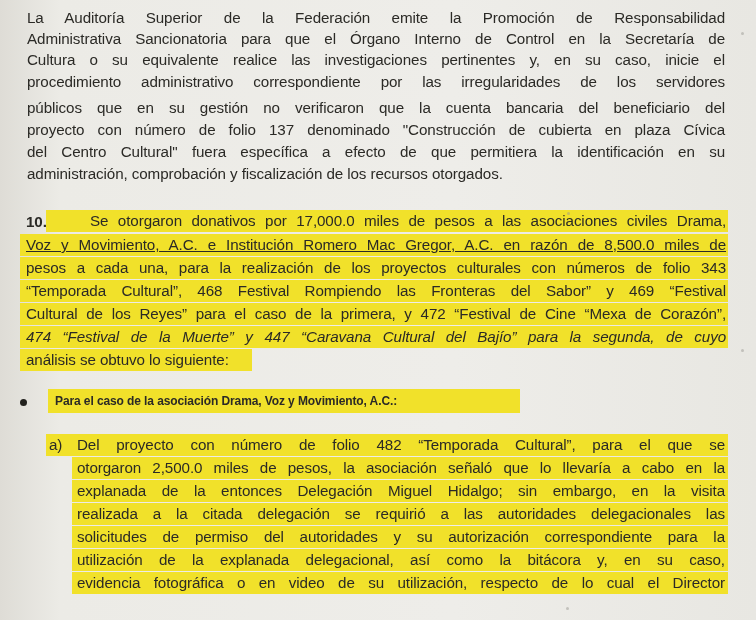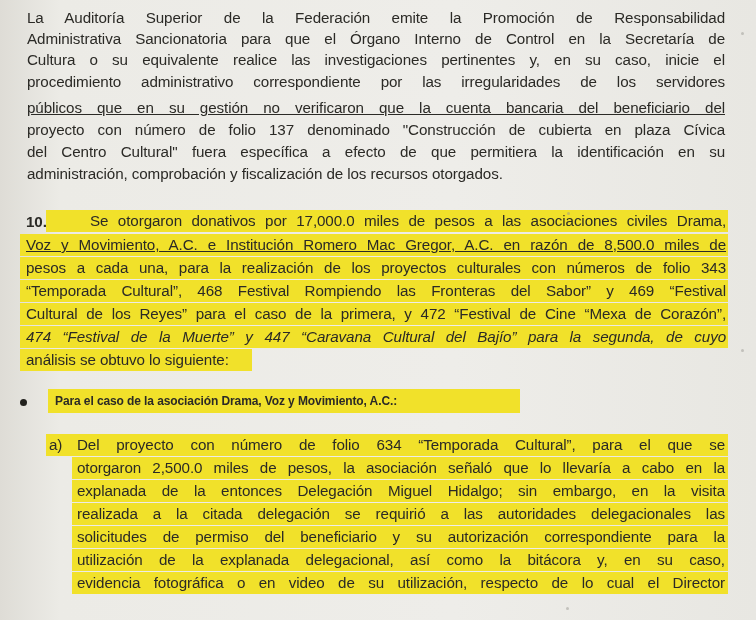--- a/index.html
+++ b/index.html
@@ -32,21 +32,21 @@
 </head>
 <body>
 
 <div class="page">
 
   <div>
     <div class="line just" style="left:27px; top:7px; width:698px;">La Auditoría Superior de la Federación emite la Promoción de Responsabilidad</div>
     <div class="line just" style="left:27px; top:28px; width:698px;">Administrativa Sancionatoria para que el Órgano Interno de Control en la Secretaría de</div>
     <div class="line just" style="left:27px; top:49px; width:698px;">Cultura o su equivalente realice las investigaciones pertinentes y, en su caso, inicie el</div>
     <div class="line just" style="left:27px; top:71px; width:698px;">procedimiento administrativo correspondiente por las irregularidades de los servidores</div>
-    <div class="line just" style="left:27px; top:97px; width:698px;text-decoration:underline;">públicos que en su gestión no verificaron que la cuenta bancaria del beneficiario del</div>
+    <div class="line just" style="left:27px; top:97px; width:698px;">públicos que en su gestión no verificaron que la cuenta bancaria del beneficiario del</div>
     <div class="line just" style="left:27px; top:119px; width:698px;">proyecto con número de folio 137 denominado "Construcción de cubierta en plaza Cívica</div>
     <div class="line just" style="left:27px; top:141px; width:698px;">del Centro Cultural" fuera específica a efecto de  que permitiera la identificación en su</div>
     <div class="line" style="left:27px; top:163px;">administración, comprobación y fiscalización de los recursos otorgados.</div>
   </div>
 
   <div>
     <div class="line num" style="left:26px; top:211px;">10.</div>
     <div class="line hl" style="left:46px; top:209px; width:682px; height:22px;"></div>
     <div class="line just" style="left:90px; top:210px; width:636px;">Se otorgaron donativos por 17,000.0 miles de pesos a las asociaciones civiles Drama,</div>
 
@@ -71,33 +71,33 @@
 
   <div>
     <div class="bullet-dot" style="left:20px; top:398px;"></div>
     <div class="line hl" style="left:48px; top:388px; width:472px; height:24px;"></div>
     <div class="line bold" style="left:55px; top:390px; font-size:12px;">Para el caso de la asociación Drama, Voz y Movimiento, A.C.:</div>
   </div>
 
   <div>
     <div class="line hl" style="left:46px; top:433px; width:682px; height:22px;"></div>
     <div class="line" style="left:49px; top:434px;">a)</div>
-    <div class="line just" style="left:77px; top:434px; width:648px;">Del proyecto con número de folio 634 “Temporada Cultural”, para el que se</div>
+    <div class="line just" style="left:77px; top:434px; width:648px;">Del proyecto con número de folio 482 “Temporada Cultural”, para el que se</div>
 
     <div class="line hl" style="left:72px; top:456px; width:656px; height:22px;"></div>
     <div class="line just" style="left:77px; top:457px; width:648px;">otorgaron 2,500.0 miles de pesos, la asociación señaló que lo llevaría a cabo en la</div>
 
     <div class="line hl" style="left:72px; top:479px; width:656px; height:22px;"></div>
     <div class="line just" style="left:77px; top:480px; width:648px;">explanada de la entonces Delegación Miguel Hidalgo; sin embargo, en la visita</div>
 
     <div class="line hl" style="left:72px; top:502px; width:656px; height:22px;"></div>
     <div class="line just" style="left:77px; top:503px; width:648px;">realizada a la citada delegación se requirió a las autoridades delegacionales las</div>
 
     <div class="line hl" style="left:72px; top:525px; width:656px; height:22px;"></div>
-    <div class="line just" style="left:77px; top:526px; width:648px;">solicitudes de permiso del beneficiario y su autorización correspondiente para la</div>
+    <div class="line just" style="left:77px; top:526px; width:648px;">solicitudes de permiso del autoridades y su autorización correspondiente para la</div>
 
     <div class="line hl" style="left:72px; top:548px; width:656px; height:22px;"></div>
     <div class="line just" style="left:77px; top:549px; width:648px;">utilización de la explanada delegacional, así como la bitácora y, en su caso,</div>
 
     <div class="line hl" style="left:72px; top:571px; width:656px; height:22px;"></div>
     <div class="line just" style="left:77px; top:572px; width:648px;">evidencia fotográfica o en video de su utilización, respecto de lo cual el Director</div>
   </div>
 
   <div class="dust" style="left:741px; top:31px;"></div>
   <div class="dust" style="left:567px; top:211px;"></div>

